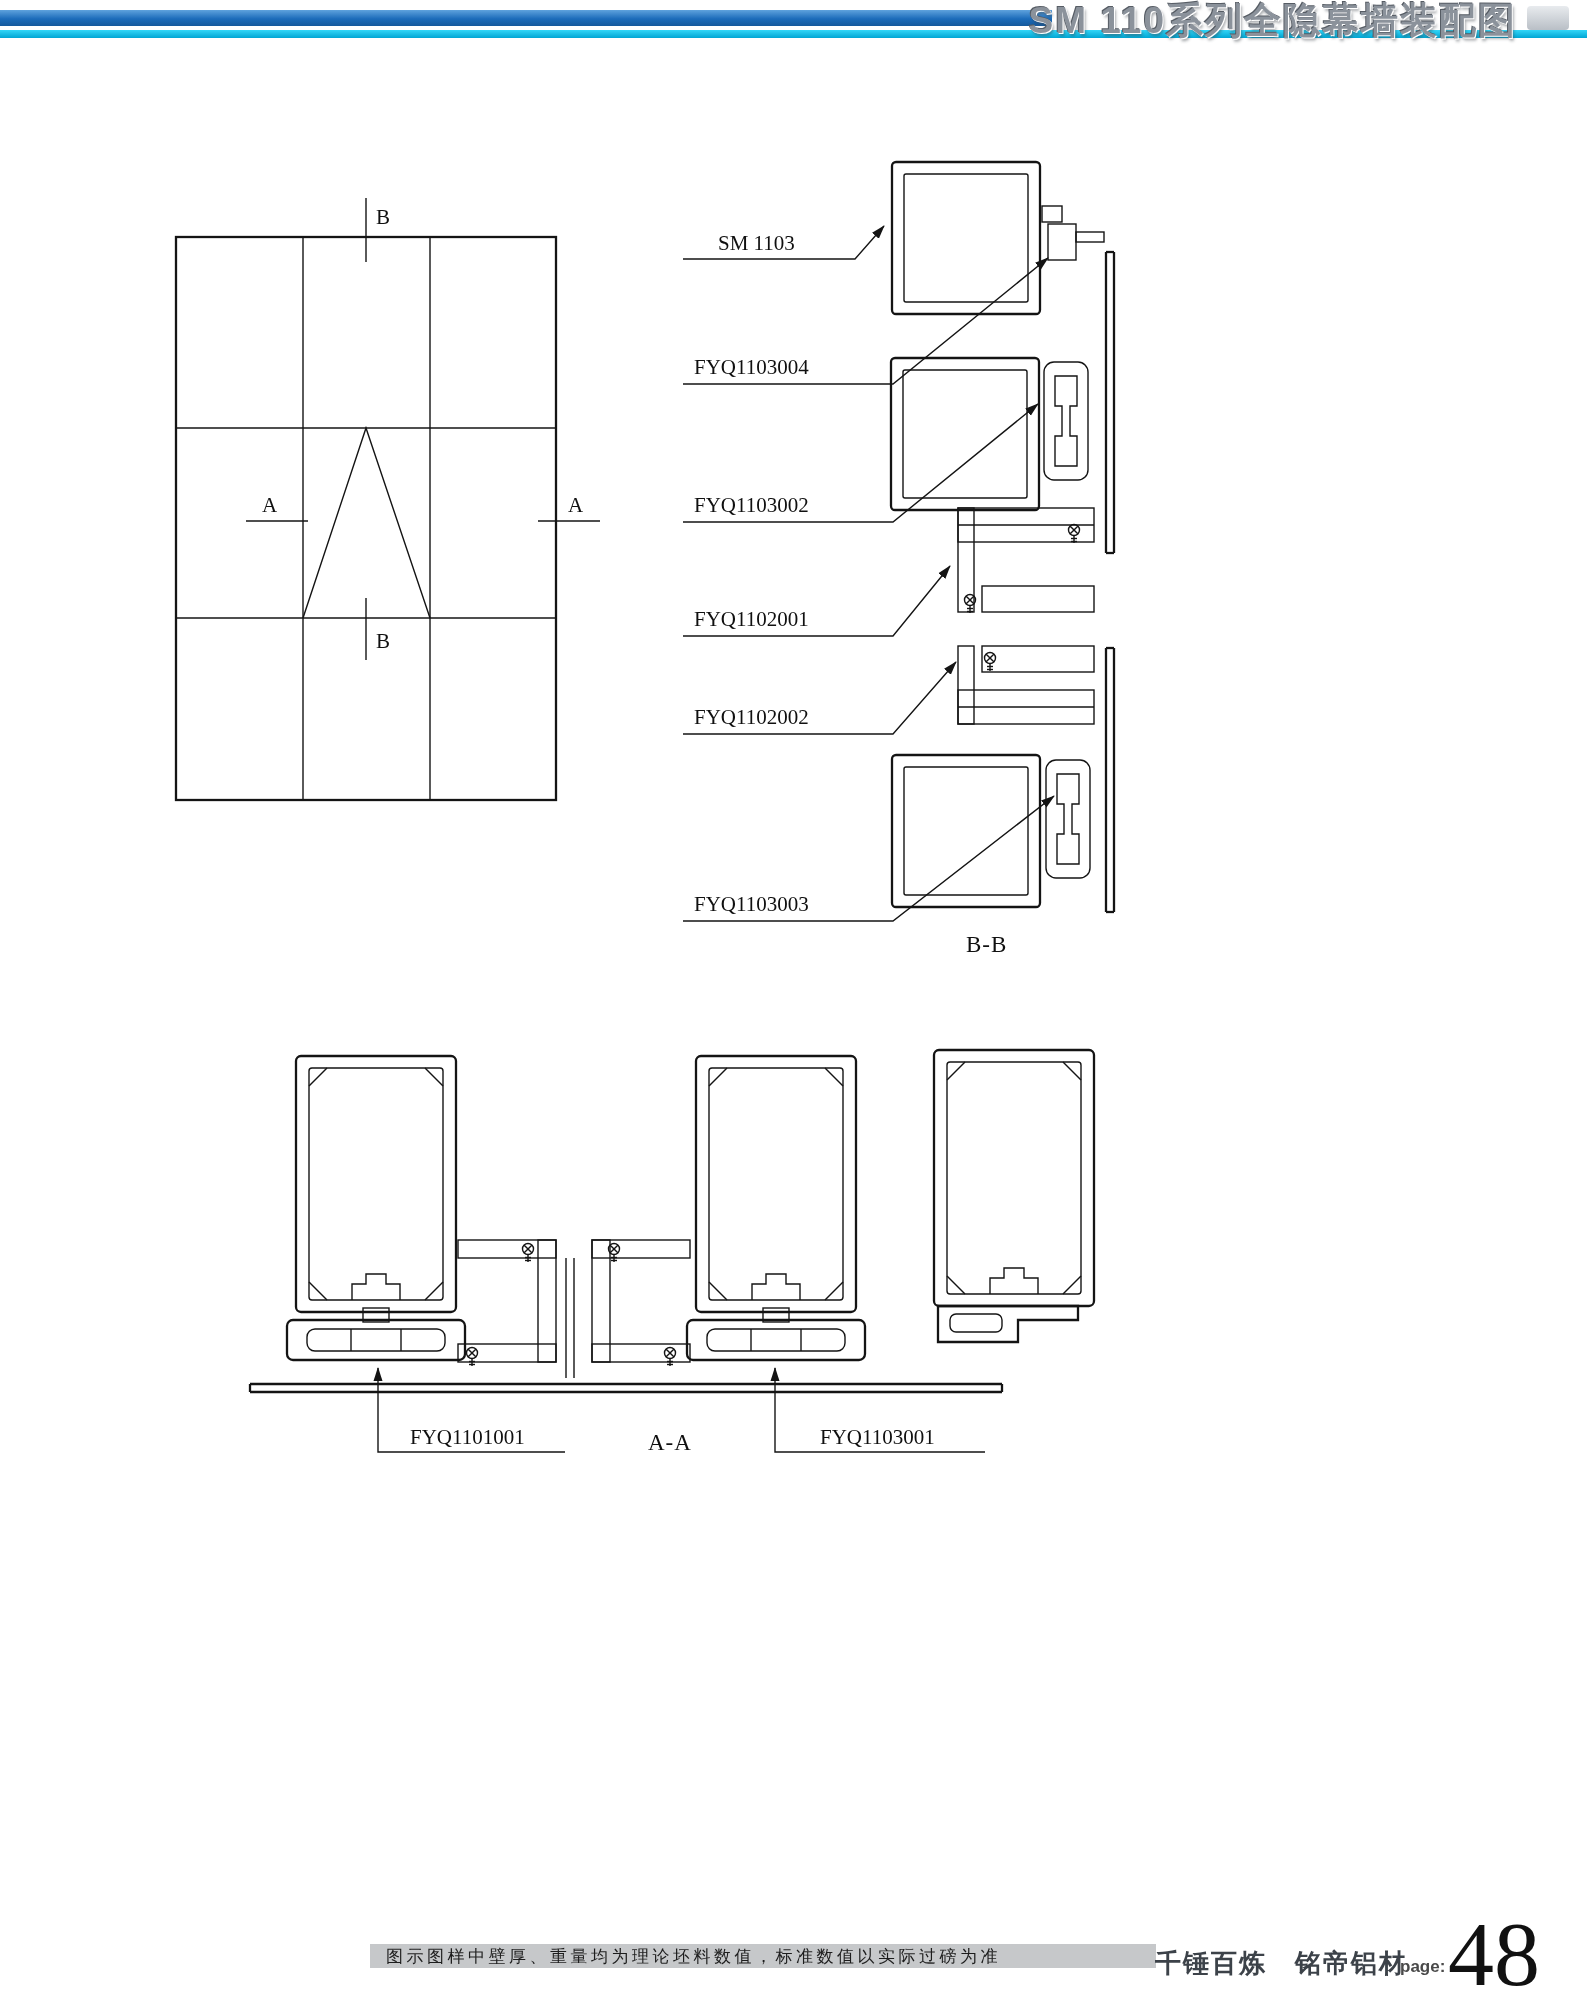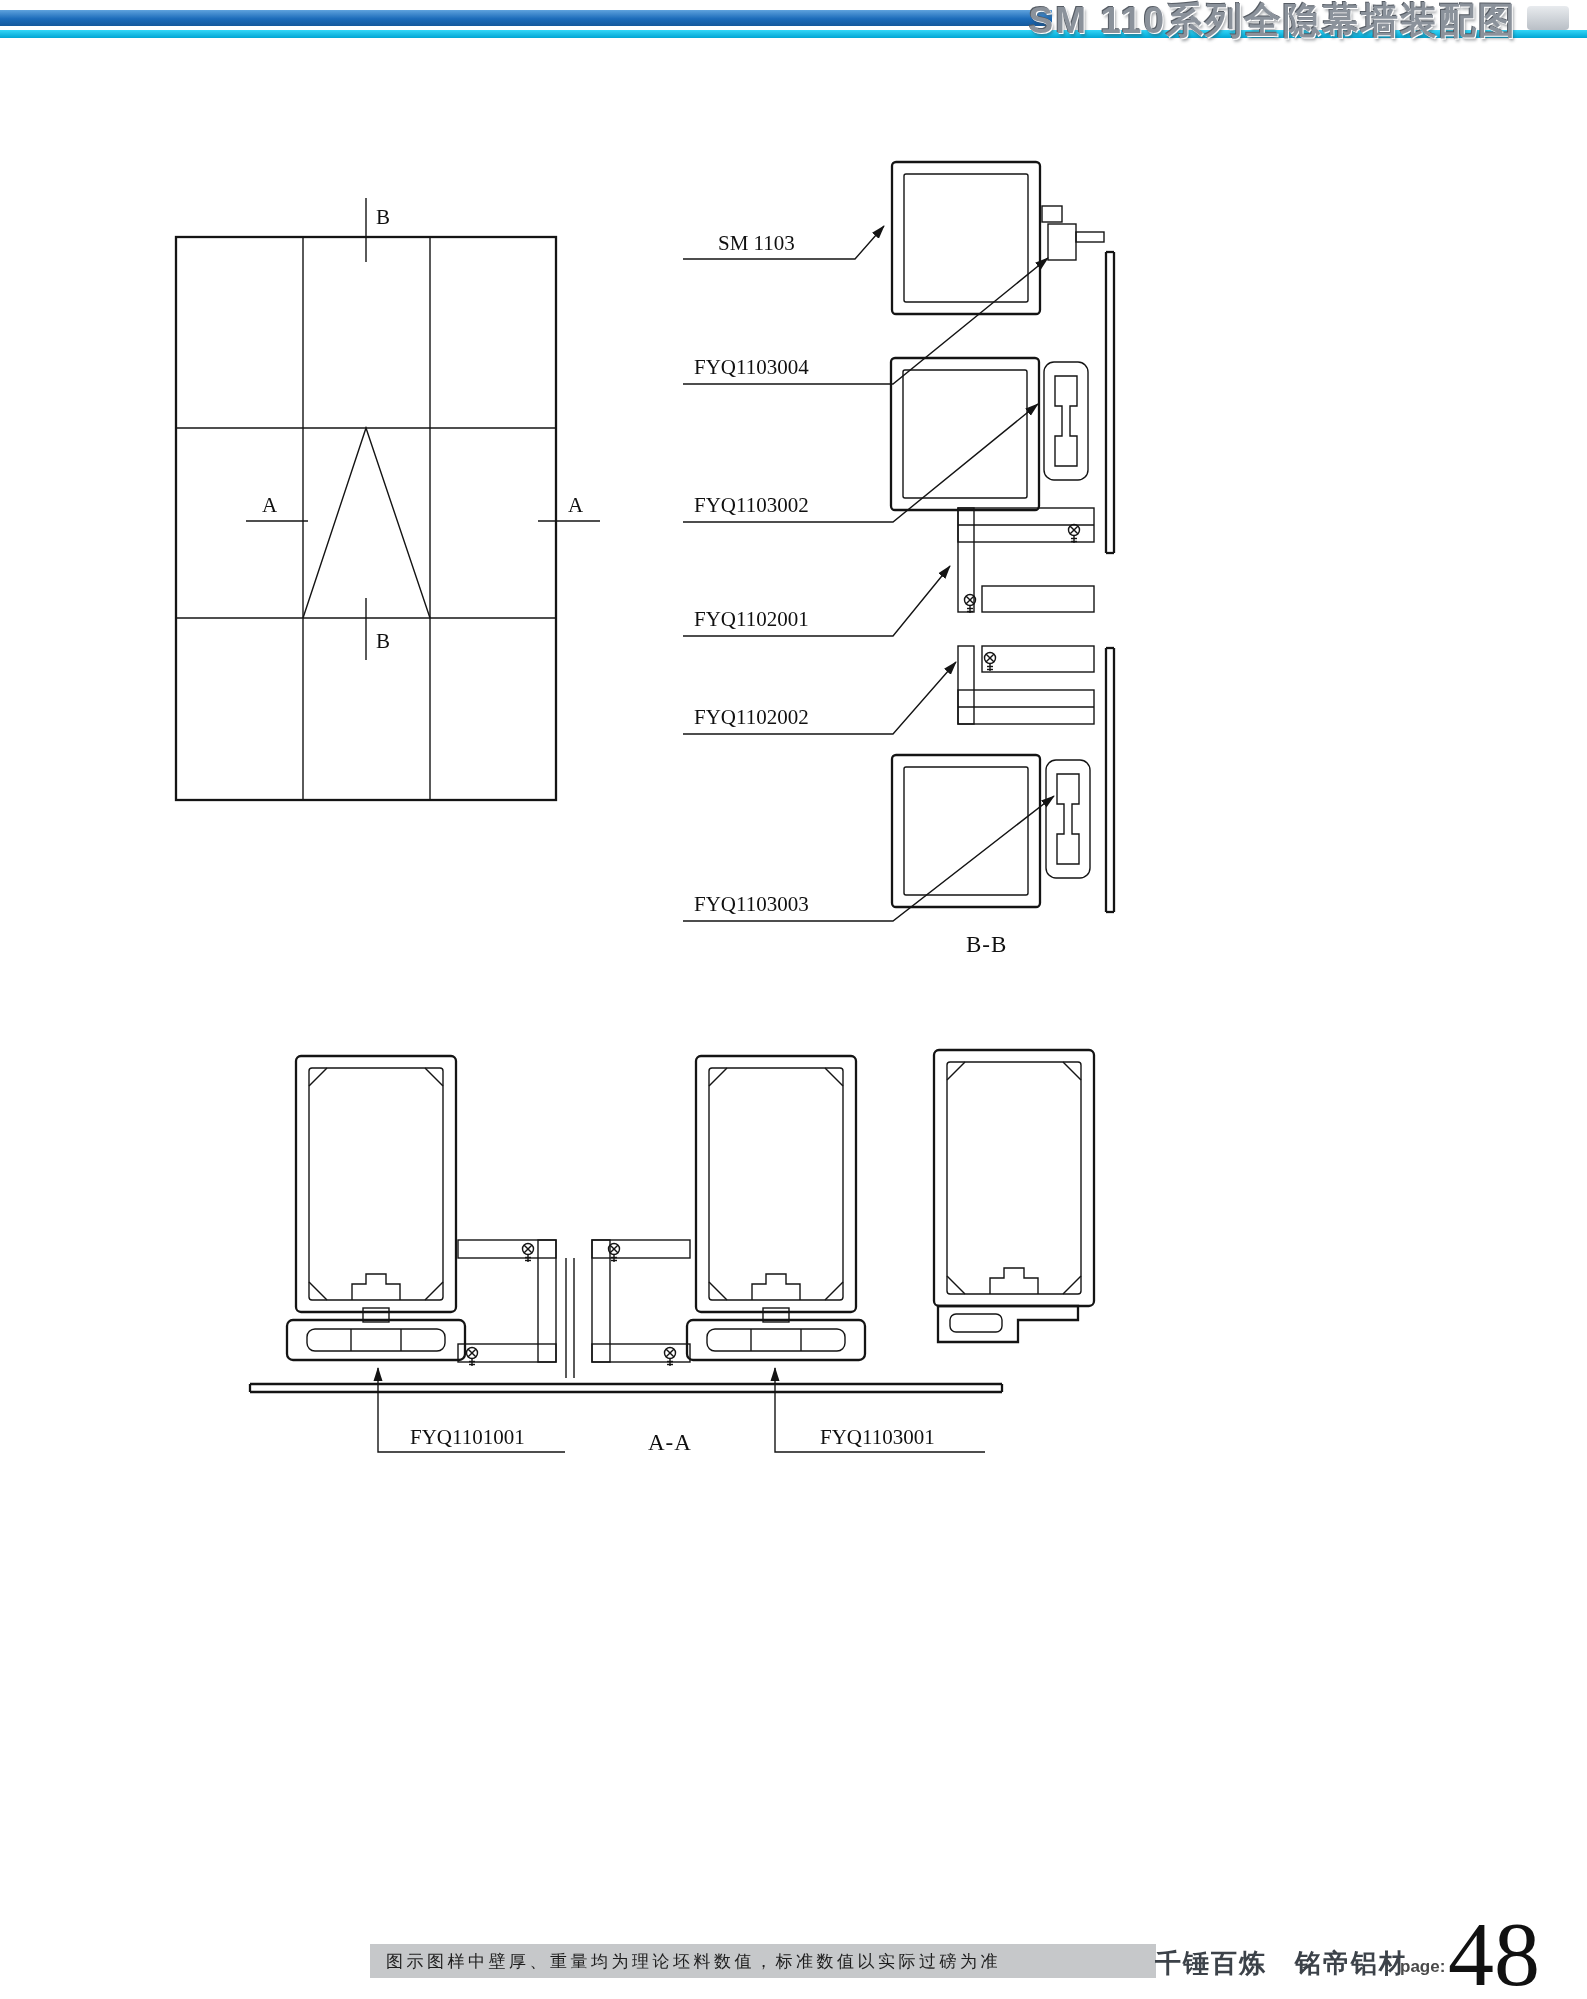--- a/index.html
+++ b/index.html
@@ -32,21 +32,21 @@
   .art line,.art rect,.art path,.art polyline,.art polygon,.art circle {
     fill:none; stroke:#141414; stroke-width:1.4px;
     stroke-linecap:butt; stroke-linejoin:miter;
   }
   .art .thick, .art .thick * { stroke-width:2.3px; }
   .art text { fill:#101010; stroke:none; font-family:"Liberation Serif", serif; font-size:21px; }
   .art text.cap { font-size:23px; letter-spacing:1px; }
   .art .arrowhead { fill:#141414; stroke:none; }
   
   .ftr-bar {
-    position:absolute; left:370px; top:1944px; width:786px; height:34px;
+    position:absolute; left:370px; top:1944px; width:786px; height:24px;
     background:#c6c8ca; display:flex; align-items:center; padding:0 16px;
   }
   .ftr-disclaimer { font-size:17px; letter-spacing:3.5px; color:#1d1d1d; white-space:nowrap; }
   .ftr-brand {
     position:absolute; left:1155px; top:1946px; font-size:26px; font-weight:700;
     color:#3c4249; letter-spacing:2px; font-family:Liberation Serif, serif; white-space:nowrap;
   }
   .ftr-pagelabel { position:absolute; left:1400px; top:1957px; font-size:17px; font-weight:700; color:#4a4a4a; }
   .ftr-pagenum {
     position:absolute; left:1448px; top:1908px; font-size:92px; line-height:1;

